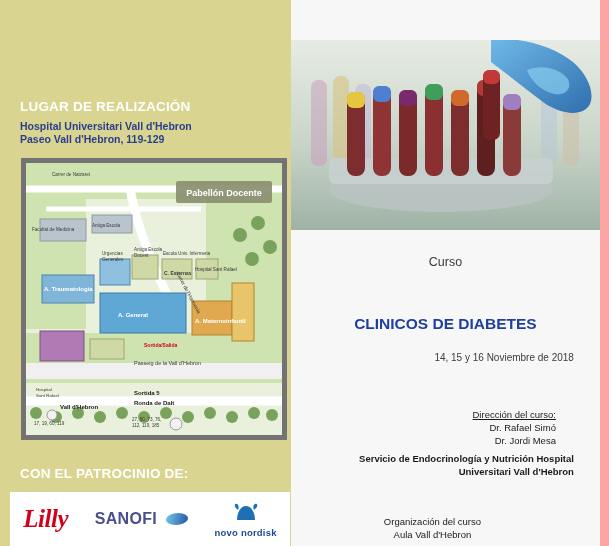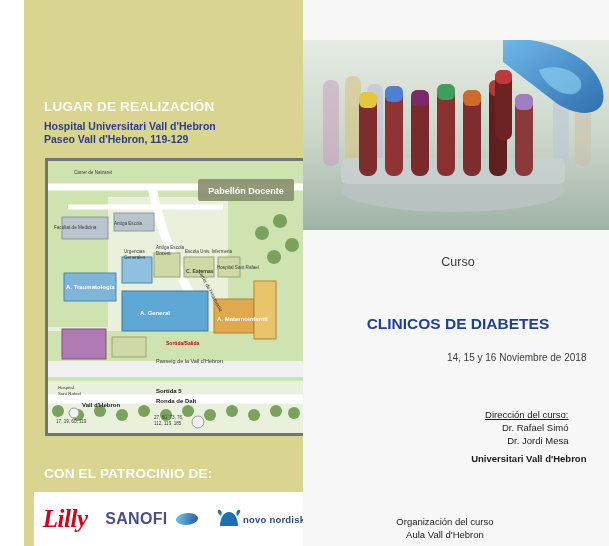--- a/index.html
+++ b/index.html
@@ -3,21 +3,21 @@
 <meta charset="utf-8">
 <style>
   html,body{margin:0;padding:0;}
   body{
     width:609px;height:546px;
     background:#ffffff;
     font-family:"Liberation Sans", sans-serif;
     overflow:hidden;
     position:relative;
   }
-  .page{position:absolute;inset:0;display:flex;margin-left:24px;}
+  .page{position:absolute;inset:0;display:flex;}
 
   
   .left{
     width:300px;height:546px;
     background:#d9d48f;
     position:relative;
     box-sizing:border-box;
   }
   .sec-title{
     color:#ffffff;
@@ -30,21 +30,21 @@
   .venue-lines{
     position:absolute;top:120px;left:20px;
     color:#2b3d8f;
     font-size:10.5px;
     font-weight:bold;
     line-height:12.5px;
   }
   .map{
     position:absolute;left:21px;top:158px;
     width:256px;height:272px;
-    border:3px solid #737373;
+    border:5px solid #737373;
     background:#e8f0d8;
     overflow:hidden;
   }
   .map svg{display:block;}
   .sponsor-title{position:absolute;top:466px;left:20px;color:#ffffff;}
   .sponsor-bar{
     position:absolute;left:10px;top:492px;
     width:280px;height:54px;
     background:#ffffff;
     display:flex;align-items:center;justify-content:space-around;text-align:center;
@@ -64,30 +64,30 @@
     letter-spacing:.3px;
     display:flex;align-items:center;gap:9px;
   }
   .sanofi-swoosh{
     width:22px;height:12px;border-radius:50%;
     background:linear-gradient(90deg,#6fc3e8,#2a5aa8);
     display:inline-block;
     transform:skewX(-12deg);
   }
   .logo-novo{
-    display:flex;flex-direction:row;align-items:center;gap:1px;
+    display:flex;flex-direction:column;align-items:center;gap:1px;
   }
   .novo-mark{width:26px;height:26px;}
   .novo-text{color:#1f4b8e;font-size:9.5px;font-weight:bold;letter-spacing:.2px;}
 
   
   .right{
     width:328px;height:546px;
     position:relative;
-    background:#14b8a6;
+    background:#fca5a5;
     box-sizing:border-box;
   }
   .right-band{
     position:absolute;left:0;top:0;width:309px;height:546px;
     background:#f7f7f7;
   }
   .photo{
     position:absolute;left:0;top:40px;width:309px;height:190px;
     overflow:hidden;background:#cfd7cf;
   }
@@ -311,20 +311,21 @@
       <div>14, 15 y 16 Noviembre de 2018</div>
     </div>
 
     <div class="direction">
       <div class="hdr">Dirección del curso:</div>
       <div>Dr. Rafael Simó</div>
       <div>Dr. Jordi Mesa</div>
     </div>
 
     <div class="servicio">
+      <div>Servicio de Endocrinología y Nutrición Hospital</div>
       <div>Universitari Vall d'Hebron</div>
     </div>
 
     <div class="organizacion">
       <div>Organización del curso</div>
       <div>Aula Vall d'Hebron</div>
     </div>
   </section>
 
 </div>

